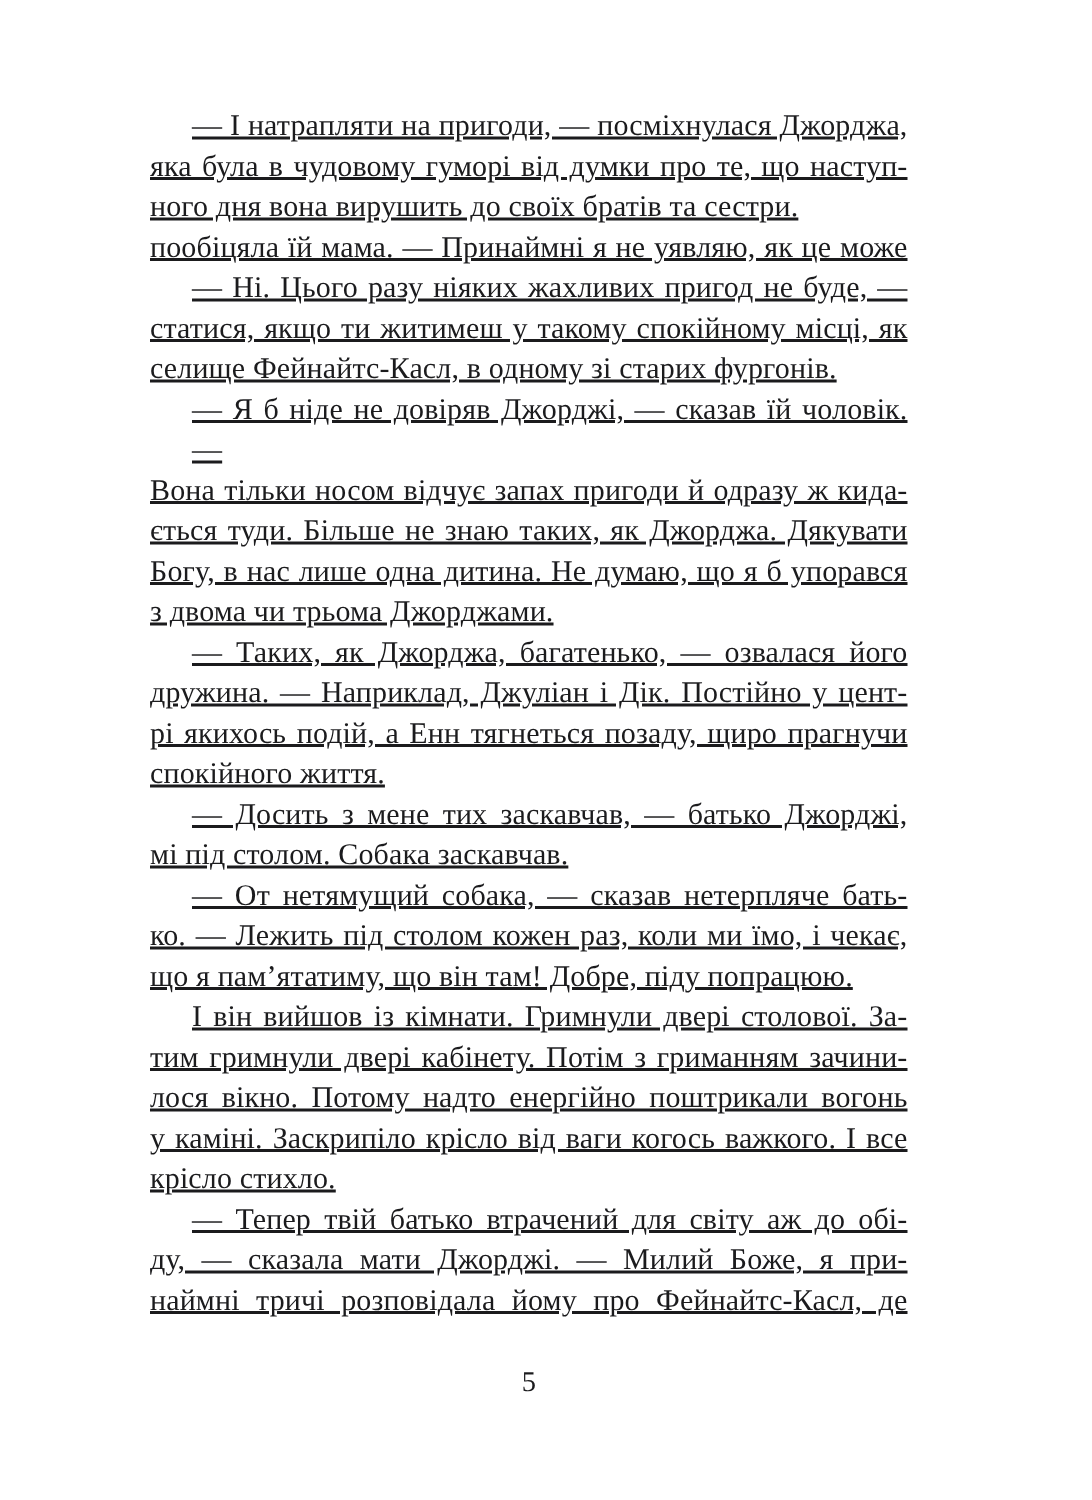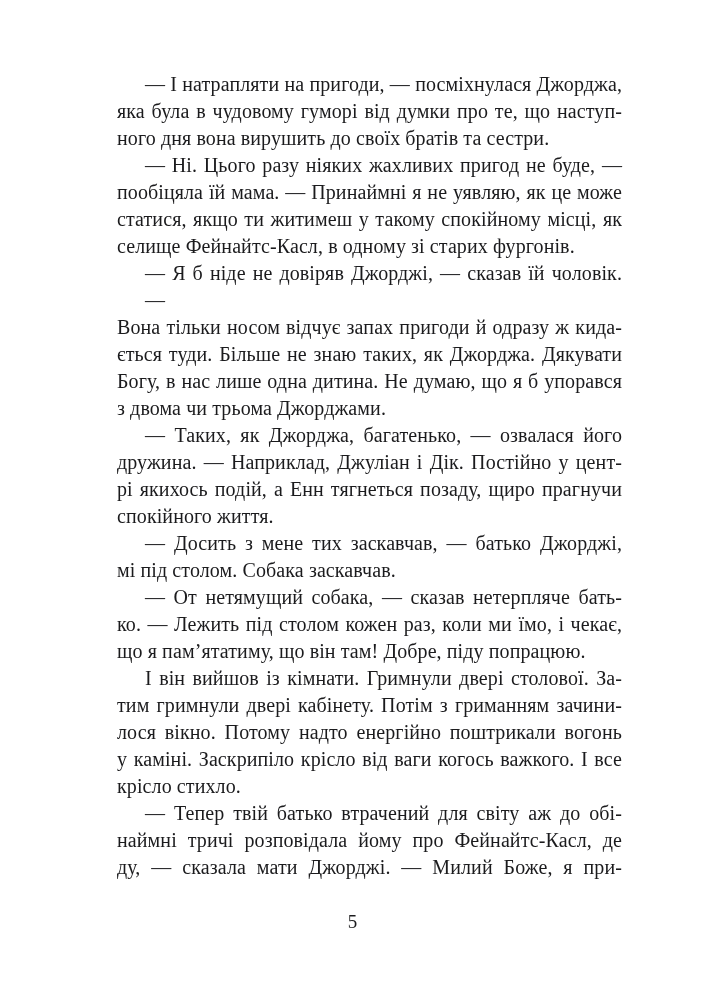--- a/index.html
+++ b/index.html
@@ -15,23 +15,24 @@
     overflow: hidden;
   }
   .page {
     position: relative;
     width: 728px;
     height: 1000px;
     background: #ffffff;
   }
   .text-block {
     position: absolute;
-    left: 117px;
+    left: 100px;
     top: 71px;
     width: 505px;
+    text-decoration: underline;
   }
   .para {
     margin: 0;
     padding: 0;
     font-size: 20px;
     line-height: 27px;
     letter-spacing: 0.1px;
   }
   .line {
     display: block;
@@ -61,22 +62,22 @@
 <body>
 
 <div class="page">
   <div class="text-block">
       <p class="para">
         <span class="line first">— І натрапляти на пригоди, — посміхнулася Джорджа,</span>
         <span class="line">яка була в чудовому гуморі від думки про те, що наступ-</span>
         <span class="line last">ного дня вона вирушить до своїх братів та сестри.</span>
       </p>
       <p class="para">
+        <span class="line">пообіцяла їй мама. — Принаймні я не уявляю, як це може</span>
         <span class="line first">— Ні. Цього разу ніяких жахливих пригод не буде, —</span>
-        <span class="line">пообіцяла їй мама. — Принаймні я не уявляю, як це може</span>
         <span class="line">статися, якщо ти житимеш у такому спокійному місці, як</span>
         <span class="line last">селище Фейнайтс-Касл, в одному зі старих фургонів.</span>
       </p>
       <p class="para">
         <span class="line first">— Я б ніде не довіряв Джорджі, — сказав їй чоловік. —</span>
         <span class="line">Вона тільки носом відчує запах пригоди й одразу ж кида-</span>
         <span class="line">ється туди. Більше не знаю таких, як Джорджа. Дякувати</span>
         <span class="line">Богу, в нас лише одна дитина. Не думаю, що я б упорався</span>
         <span class="line last">з двома чи трьома Джорджами.</span>
       </p>
@@ -97,18 +98,18 @@
       </p>
       <p class="para">
         <span class="line first">І він вийшов із кімнати. Гримнули двері столової. За-</span>
         <span class="line">тим гримнули двері кабінету. Потім з гриманням зачини-</span>
         <span class="line">лося вікно. Потому надто енергійно поштрикали вогонь</span>
         <span class="line">у каміні. Заскрипіло крісло від ваги когось важкого. І все</span>
         <span class="line last">крісло стихло.</span>
       </p>
       <p class="para">
         <span class="line first">— Тепер твій батько втрачений для світу аж до обі-</span>
+        <span class="line">ду, — сказала мати Джорджі. — Милий Боже, я при-</span>
         <span class="line">наймні тричі розповідала йому про Фейнайтс-Касл, де</span>
-        <span class="line">ду, — сказала мати Джорджі. — Милий Боже, я при-</span>
       </p>
     </div>
   <div class="page-number">5</div>
 </div>
 
 </body></html>

